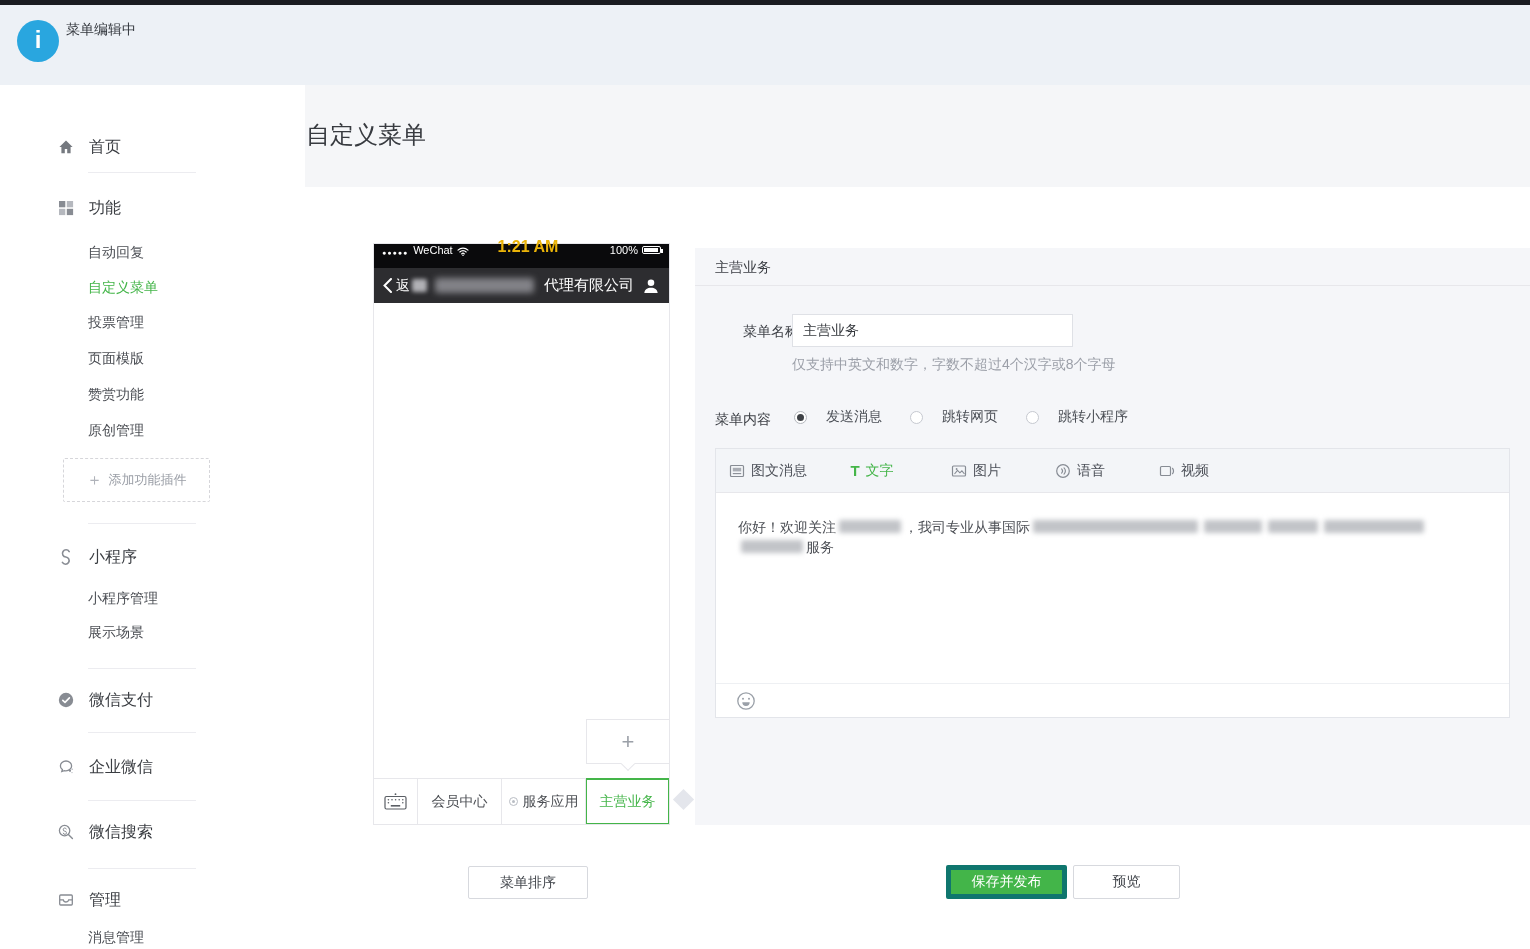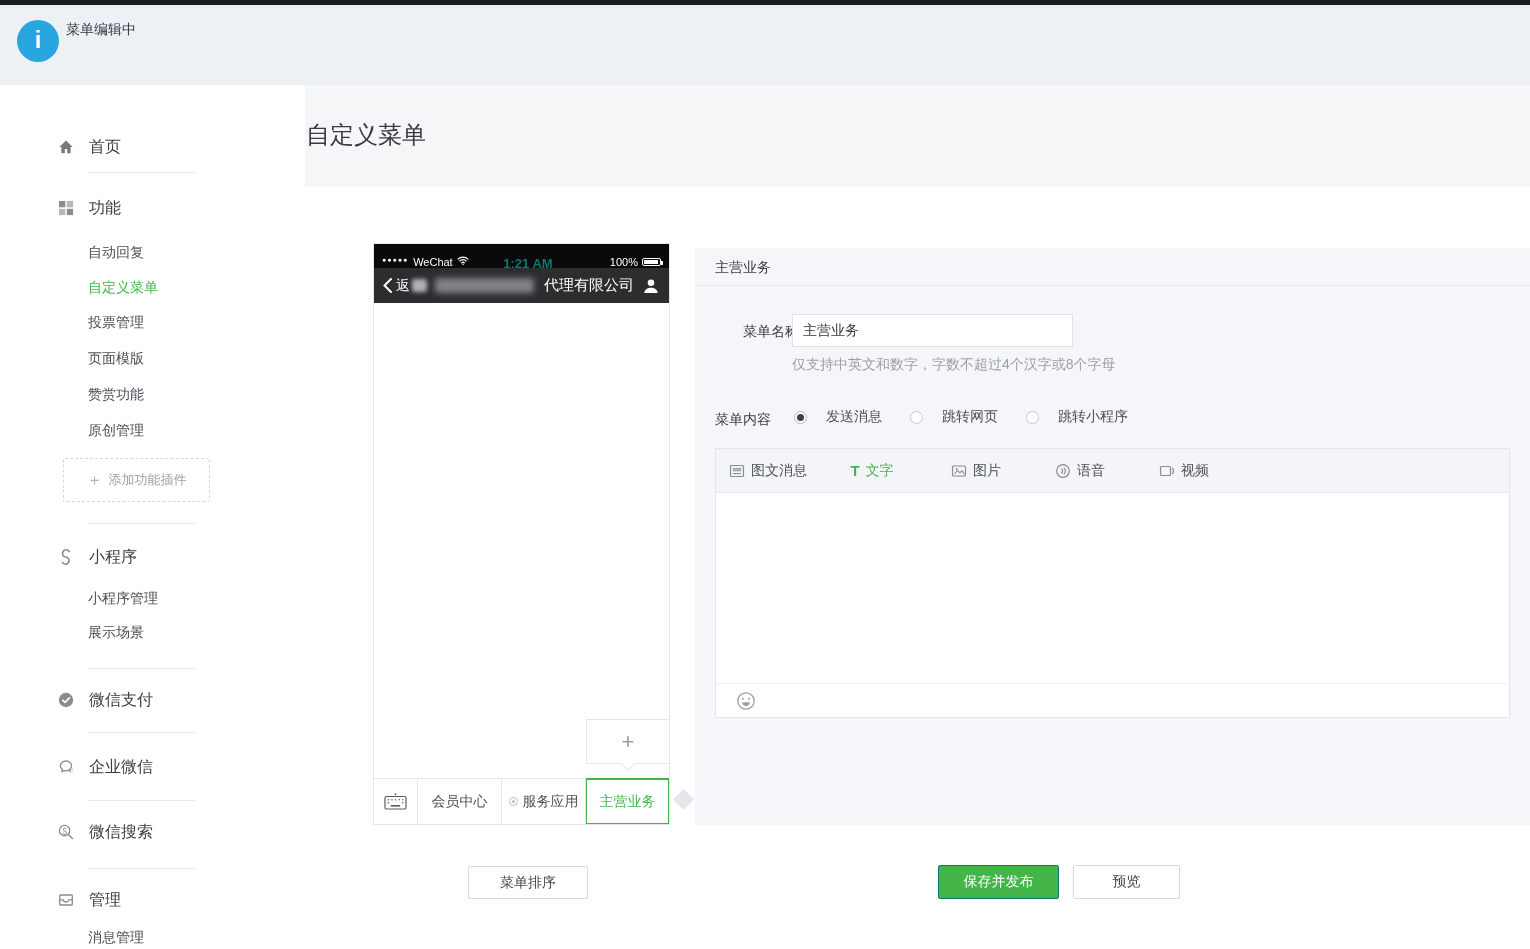--- a/index.html
+++ b/index.html
@@ -30,24 +30,24 @@
 
   
   .main-top { position:absolute; left:305px; top:85px; width:1225px; height:102px; background:#f5f6f8; }
   .page-title { position:absolute; left:1px; top:34px; font-size:24px; color:#383b40; }
 
   
   .card { position:absolute; left:305px; top:187px; width:1225px; height:762px; background:#fff; }
 
   
   .phone { position:absolute; left:68px; top:56px; width:297px; height:582px; background:#fff; border:1px solid #e7e7eb; }
-  .p-status { height:21px; background:#0a0a0c; display:flex; align-items:flex-start; padding:12px 8px; color:#fff; }
+  .p-status { height:21px; background:#0a0a0c; display:flex; align-items:flex-end; padding:12px 8px; color:#fff; }
   .p-status .sig { font-size:7px; letter-spacing:1px; }
   .p-status .carrier { font-size:11px; margin:0 4px 0 5px; }
-  .p-status .time { position:absolute; left:13px; right:0; text-align:center; font-size:13px; font-weight:bold; color:#0f766e; }
+  .p-status .time { position:absolute; left:13px; right:0; text-align:center; font-size:16px; font-weight:bold; color:#eab308; }
   .p-status .right { margin-left:auto; display:flex; align-items:center; z-index:1; }
   .p-status .pct { font-size:11px; margin-right:4px; }
   .battery { width:19px; height:8px; border:1px solid #fff; border-radius:2px; position:relative; }
   .battery .fill { position:absolute; left:1px; top:1px; bottom:1px; width:14px; background:#fff; }
   .battery .tip { position:absolute; right:-3px; top:2px; width:2px; height:4px; background:#fff; }
   .p-nav { height:35px; background:#2d2d30; display:flex; align-items:center; padding:0 9px; color:#fff; }
   .p-nav .backtxt { font-size:14px; margin-left:4px; }
   .nav-blur-char { display:inline-block; width:15px; height:13px; margin-left:2px; border-radius:2px;
     background:rgba(210,210,215,.8); filter:blur(2px); }
   .nav-blur-strip { flex:1; height:15px; margin:0 10px 0 8px; border-radius:3px;
@@ -94,21 +94,21 @@
   .msg { height:190px; padding:24px 22px 0; font-size:14px; color:#4c4f55; line-height:20px; cursor:text; }
   .blur-chip { display:inline-block; height:13px; border-radius:2px; background:#c2c4c8; filter:blur(2.5px);
     vertical-align:-1px; margin:0 3px; }
   .media-footer { position:absolute; left:0; bottom:0; width:100%; height:34px; background:#fff; border-top:1px solid #eef0f3;
     display:flex; align-items:center; padding-left:20px; }
 
   
   .btn { position:absolute; display:flex; align-items:center; justify-content:center; font-size:14px;
     border-radius:2px; cursor:pointer; }
   .btn.ghost { background:#fff; border:1px solid #d7d9de; color:#42464c; }
-  .btn.primary { background:#43b549; color:#fff; border:1px solid #0f766e; }
+  .btn.primary { background:#43b549; color:#fff; border:5px solid #0f766e;margin-left:8px; }
   .sort-btn { left:163px; top:679px; width:120px; height:33px; }
   .save-btn { left:633px; top:678px; width:121px; height:34px; }
   .preview-btn { left:768px; top:678px; width:107px; height:34px; }
 </style>
 </head>
 <body>
 
 <div class="page">
 
   <div class="top-strip"></div>
@@ -328,20 +328,23 @@
           </div>
           <div class="tab">
             <svg width="16" height="16" viewBox="0 0 16 16">
                 <rect x="1.5" y="3.5" width="10" height="9" rx="1" fill="none" stroke="#878c94" stroke-width="1.2"></rect>
                 <path d="M13.6 5.3a4.8 4.8 0 0 1 0 5.4" fill="none" stroke="#878c94" stroke-width="1.2" stroke-linecap="round"></path>
               </svg>
             <span>视频</span>
           </div>
         </div>
 
+        <div class="msg">
+          <span>你好！欢迎关注</span><span class="blur-chip" style="width:62px;"></span><span>，我司专业从事国际</span><span class="blur-chip" style="width:165px;"></span><span class="blur-chip" style="width:58px;"></span><span class="blur-chip" style="width:50px;"></span><span class="blur-chip" style="width:100px;"></span><span class="blur-chip" style="width:62px;"></span><span>服务</span>
+        </div>
 
         <div class="media-footer">
           <svg width="20" height="20" viewBox="0 0 20 20">
               <circle cx="10" cy="10" r="8.2" fill="none" stroke="#9aa0a8" stroke-width="1.3"></circle>
               <circle cx="7" cy="7.8" r="1" fill="#9aa0a8"></circle>
               <circle cx="13" cy="7.8" r="1" fill="#9aa0a8"></circle>
               <path d="M6.3 11.3h7.4a3.7 3.7 0 0 1-7.4 0z" fill="#9aa0a8"></path>
             </svg>
         </div>
       </div>

